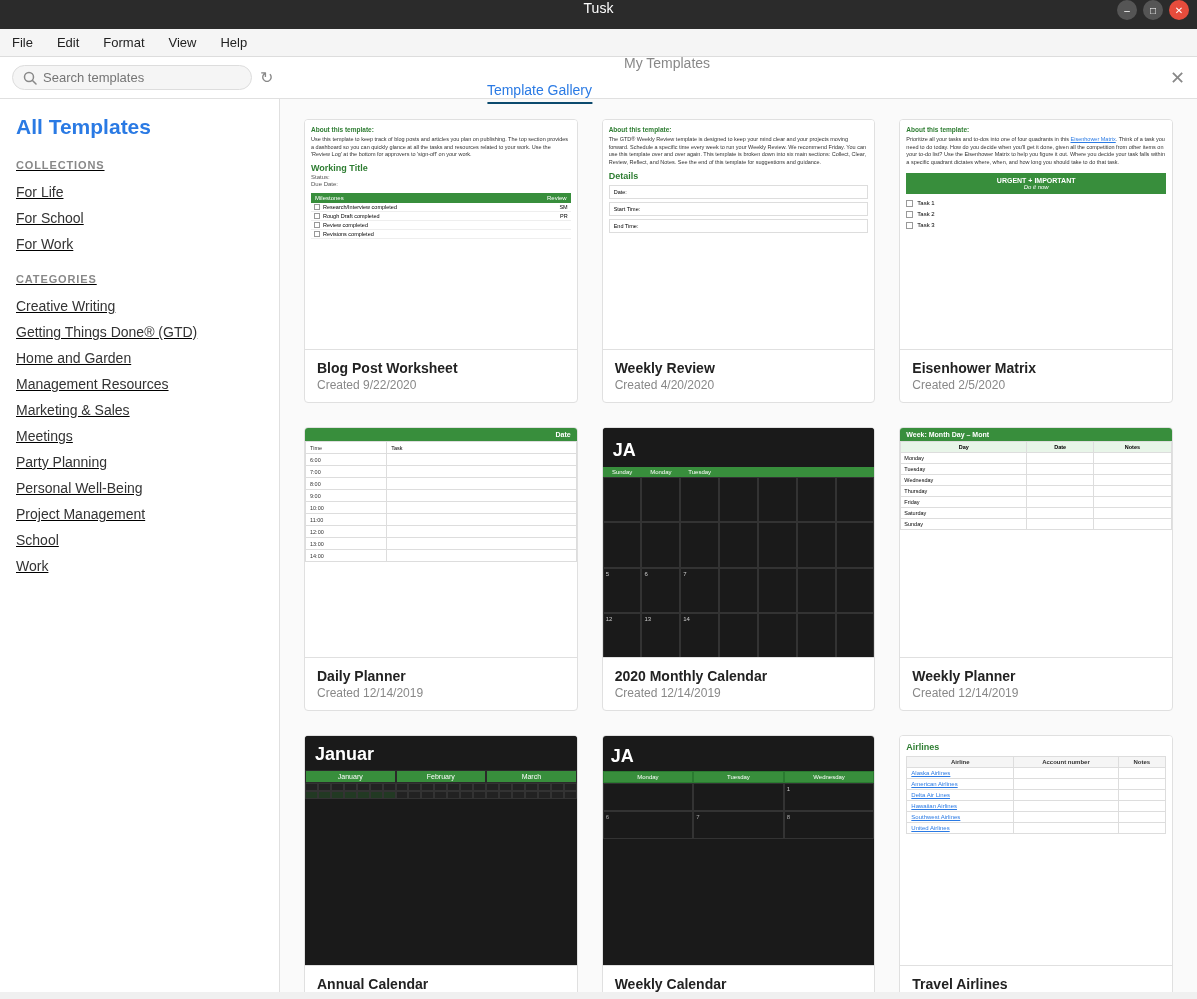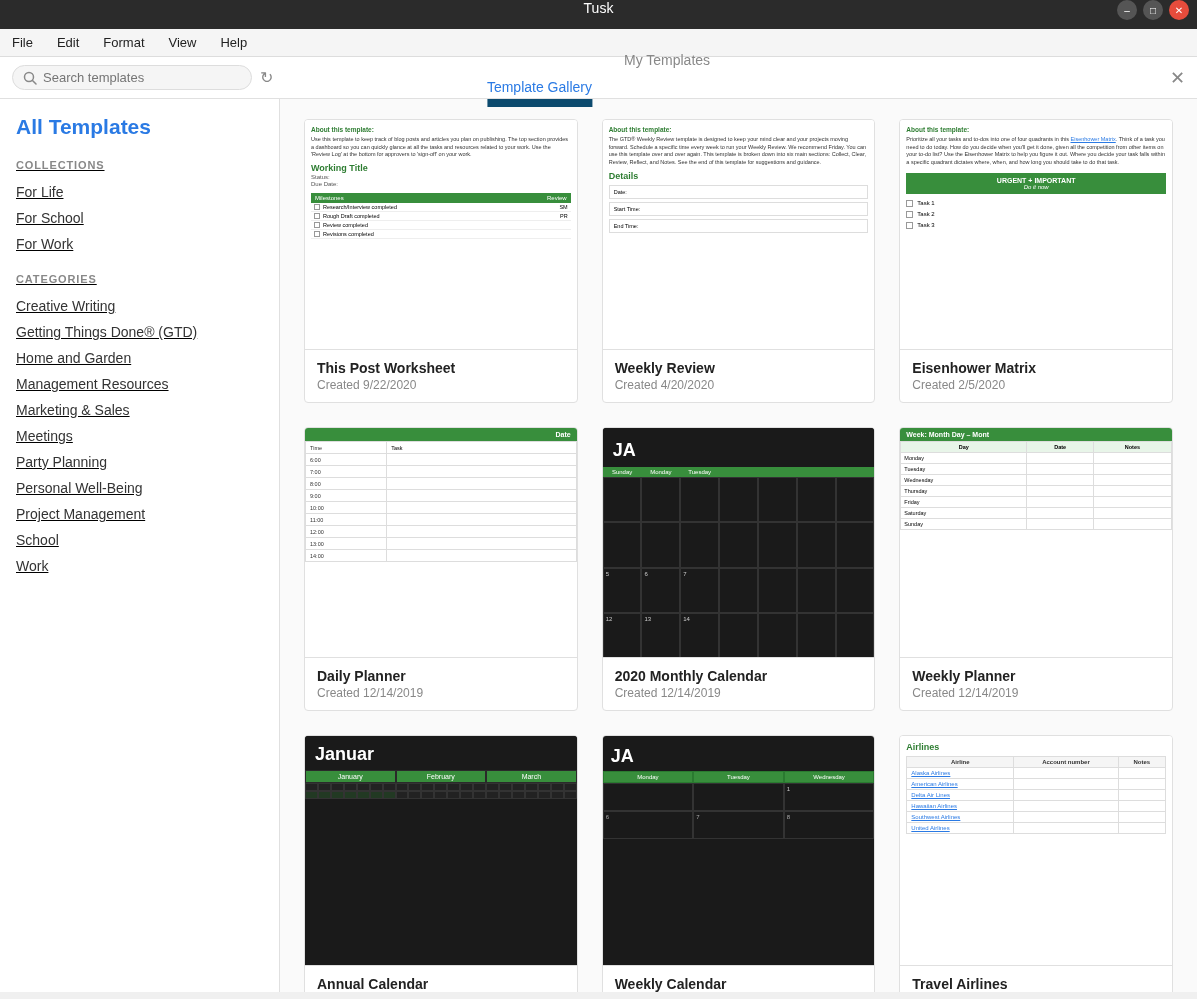--- a/index.html
+++ b/index.html
@@ -105,21 +105,21 @@
     }
     .tab {
       font-size: 14px;
       cursor: pointer;
       padding: 4px 0;
       color: #888;
       border-bottom: 2px solid transparent;
     }
     .tab.active {
       color: #2a7ae4;
-      border-bottom: 8px solid #0c4a6e;
+      border-bottom: 2px solid #0c4a6e;
       margin-top: 27px;
     }
 
     .close-btn {
       position: absolute;
       right: 12px;
       background: none;
       border: none;
       cursor: pointer;
       color: #888;
@@ -359,21 +359,21 @@
                     <span>Review</span>
                 </div>
                 <div class="blog-milestone-row"><div class="blog-checkbox"></div>Research/Interview completed<span style="margin-left:auto">SM</span></div>
                 <div class="blog-milestone-row"><div class="blog-checkbox"></div>Rough Draft completed<span style="margin-left:auto">PR</span></div>
                 <div class="blog-milestone-row"><div class="blog-checkbox"></div>Review completed</div>
                 <div class="blog-milestone-row"><div class="blog-checkbox"></div>Revisions completed</div>
               </div>
             </div>
           </div>
           <div class="template-info">
-            <div class="template-name">This Post Worksheet</div>
+            <div class="template-name">Blog Post Worksheet</div>
             <div class="template-date">Created 9/22/2020</div>
           </div>
         </div>
 
         <div class="template-card">
           <div class="template-preview">
             <div class="wr-preview">
               <div class="wr-about">About this template:</div>
               <div class="wr-body">The GTD® Weekly Review template is designed to keep your mind clear and your projects moving forward. Schedule a specific time every week to run your Weekly Review. We recommend Friday. You can use this template over and over again. This template is broken down into six main sections: Collect, Clear, Review, Reflect, and Notes. See the end of this template for suggestions and guidance.</div>
               <div class="wr-details">Details</div>

